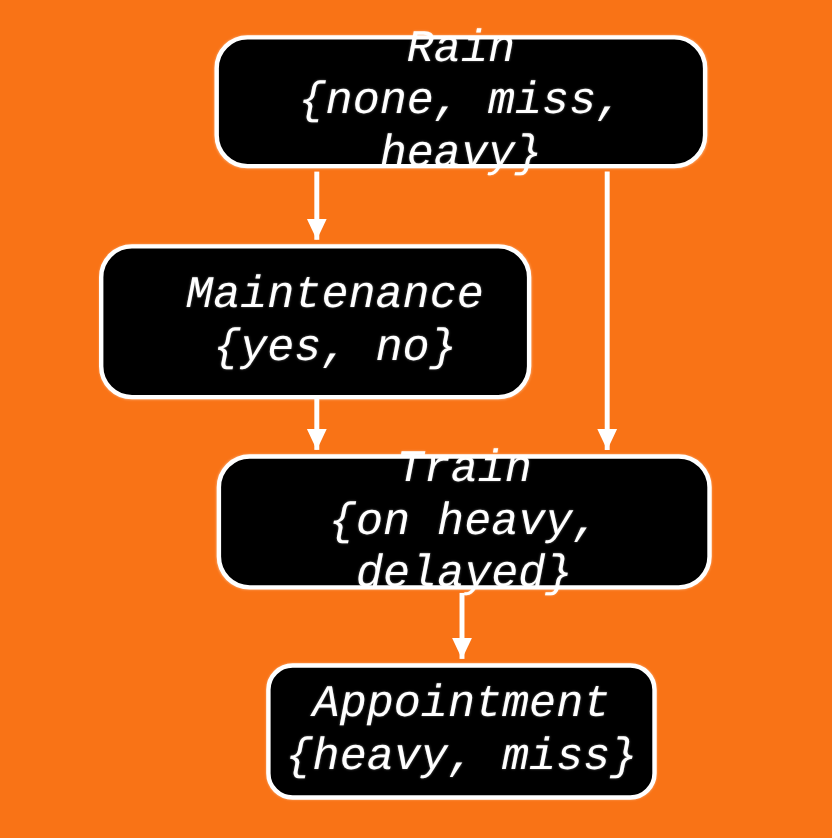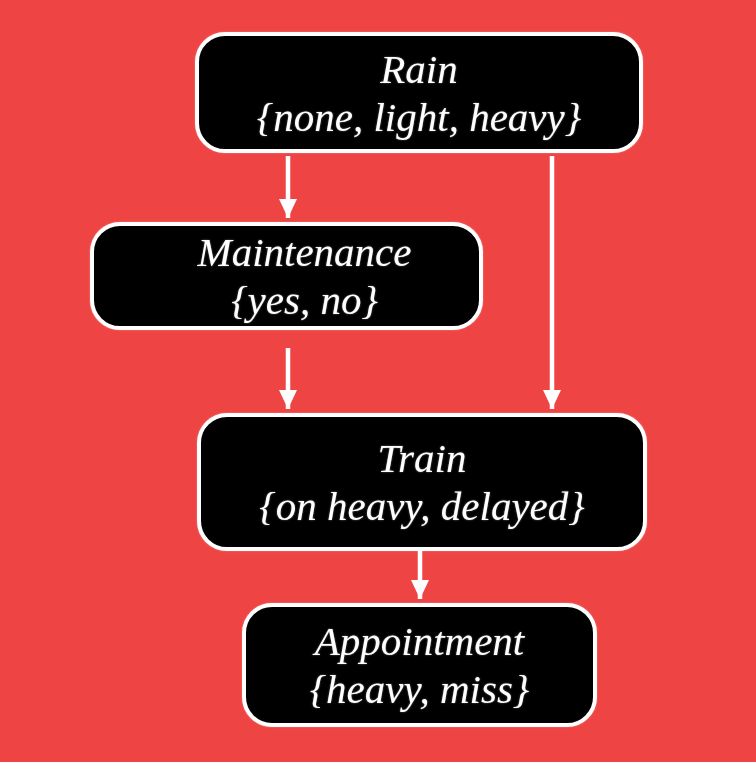--- a/index.html
+++ b/index.html
@@ -4,23 +4,23 @@
 <style>
   html, body {
     margin: 0;
     padding: 0;
     background: #000000;
   }
   .canvas {
     position: relative;
     width: 756px;
     height: 762px;
-    background: #ef4444;
+    background: #f97316;
     overflow: hidden;
-    font-family: Liberation Serif, serif;
+    font-family: Liberation Mono, monospace;
   }
   .edges {
     position: absolute;
     left: 0;
     top: 0;
     width: 756px;
     height: 762px;
   }
   .edges line {
     stroke: #ffffff;
@@ -38,44 +38,44 @@
     align-items: center;
     justify-content: center;
     text-align: center;
     font-style: italic;
     font-size: 41px;
     line-height: 48px;
     text-shadow: 0 0 2px rgba(255,255,255,0.45);
     box-shadow: 0 0 2px rgba(255,255,255,0.35);
   }
   .node-rain        { left: 195px; top: 32px;  width: 448px; height: 121px; }
-  .node-maintenance { left: 90px;  top: 222px; width: 393px; height: 108px; padding-left: 36px; }
-  .node-train       { left: 197px; top: 413px; width: 450px; height: 138px; }
-  .node-appointment { left: 242px; top: 603px; width: 355px; height: 124px; }
+  .node-maintenance { left: 90px;  top: 222px; width: 393px; height: 141px; padding-left: 36px; }
+  .node-train       { left: 197px; top: 413px; width: 450px; height: 123px; }
+  .node-appointment { left: 242px; top: 603px; width: 355px; height: 124px; border-radius: 24px; }
 </style>
 </head>
 <body>
 
 <div class="canvas">
 
   <svg class="edges" width="756" height="762" viewBox="0 0 756 762" xmlns="http://www.w3.org/2000/svg">
     <defs>
       <marker id="arrowhead" markerUnits="userSpaceOnUse" markerWidth="20" markerHeight="20" refX="19" refY="10" orient="auto">
         <polygon points="0,1 19,10 0,19" fill="#ffffff"></polygon>
       </marker>
     </defs>
     <line x1="288" y1="156" x2="288" y2="218" marker-end="url(#arrowhead)"></line>
     <line x1="552" y1="156" x2="552" y2="409" marker-end="url(#arrowhead)"></line>
     <line x1="288" y1="348" x2="288" y2="409" marker-end="url(#arrowhead)"></line>
     <line x1="420" y1="539" x2="420" y2="599" marker-end="url(#arrowhead)"></line>
   </svg>
 
   <div class="node node-rain">
     <div>Rain</div>
-    <div>{none, light, heavy}</div>
+    <div>{none, miss, heavy}</div>
   </div>
 
   <div class="node node-maintenance">
     <div>Maintenance</div>
     <div>{yes, no}</div>
   </div>
 
   <div class="node node-train">
     <div>Train</div>
     <div>{on heavy, delayed}</div>

